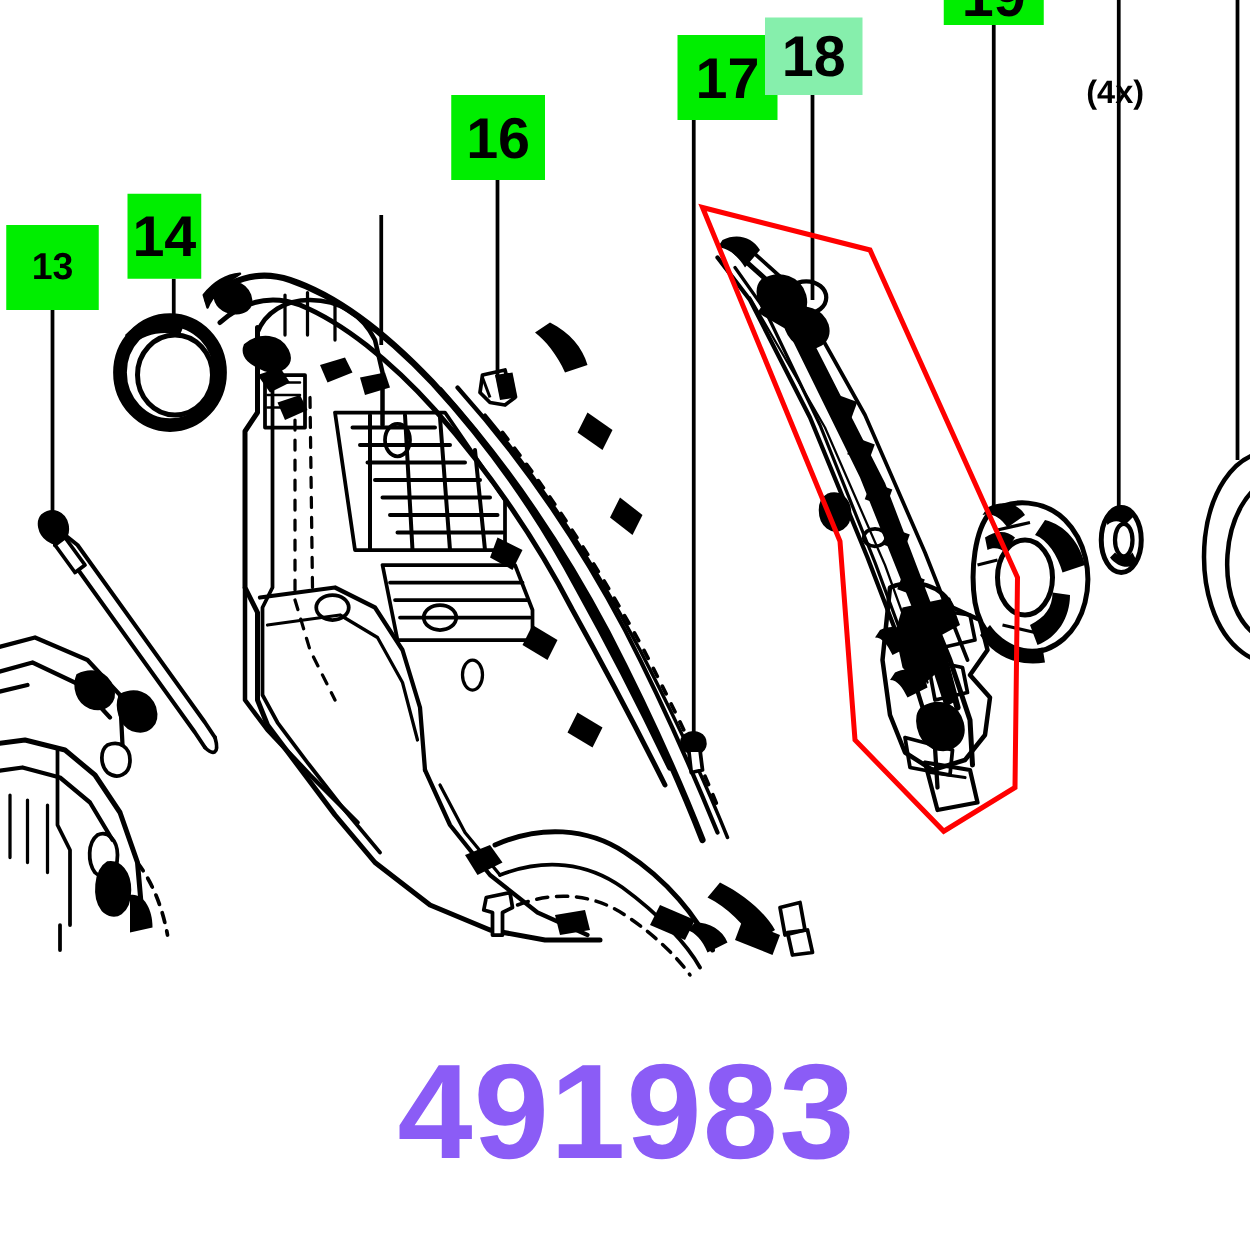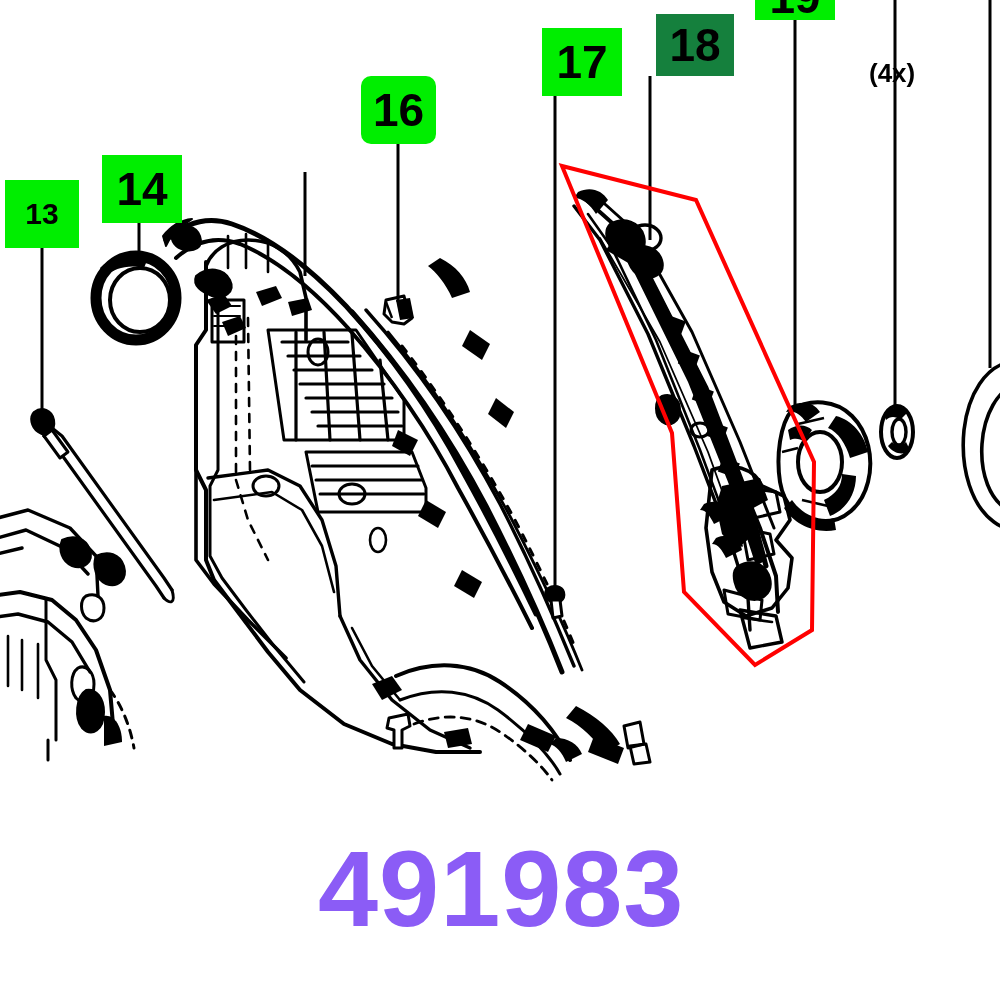--- a/index.html
+++ b/index.html
@@ -30,21 +30,21 @@
     align-items: center;
     justify-content: center;
     font-family: "Liberation Sans", sans-serif;
     font-weight: bold;
     color: #000000;
     line-height: 1;
     box-sizing: border-box;
     user-select: none;
   }
   .callout-green { background: #00EE00; }
-  .callout-red   { background: #15803d; margin-left: 44px; }
+  .callout-red   { background: #86efac; }
   .partnumber {
     position: absolute;
     font-family: "Liberation Sans", sans-serif;
     font-weight: bold;
     color: #8b5cf6;
     letter-spacing: 1px;
     white-space: nowrap;
   }
   .qty-note {
     position: absolute;
@@ -305,26 +305,26 @@
       <line x1="990" y1="0" x2="990" y2="368"></line>
     </g>
 
     <polygon points="562,166 696,200 814,462 812,630 755,665 684,592 672,433" fill="none" stroke="#FF0000" stroke-width="4" stroke-linejoin="miter"></polygon>
   </svg>
 
   <div class="callout callout-green" style="left:5px; top:180px; width:74px; height:68px; font-size:30px;">
     <span>13</span>
   </div>
 
-  <div class="callout callout-green" style="left:102px; top:155px; width:80px; height:68px; font-size:46px;">
+  <div class="callout callout-green" style="left:102px; top:155px; width:59px; height:68px; font-size:46px;">
     <span>14</span>
   </div>
 
 
-  <div class="callout callout-green" style="left:361px; top:76px; width:75px; height:68px; font-size:46px;border-radius:10px;">
+  <div class="callout callout-green" style="left:361px; top:76px; width:75px; height:68px; font-size:46px;">
     <span>16</span>
   </div>
 
   <div class="callout callout-green" style="left:542px; top:28px; width:80px; height:68px; font-size:46px;">
     <span>17</span>
   </div>
 
   <div class="callout callout-red" style="left:612px; top:14px; width:78px; height:62px; font-size:46px;">
     <span>18</span>
   </div>

